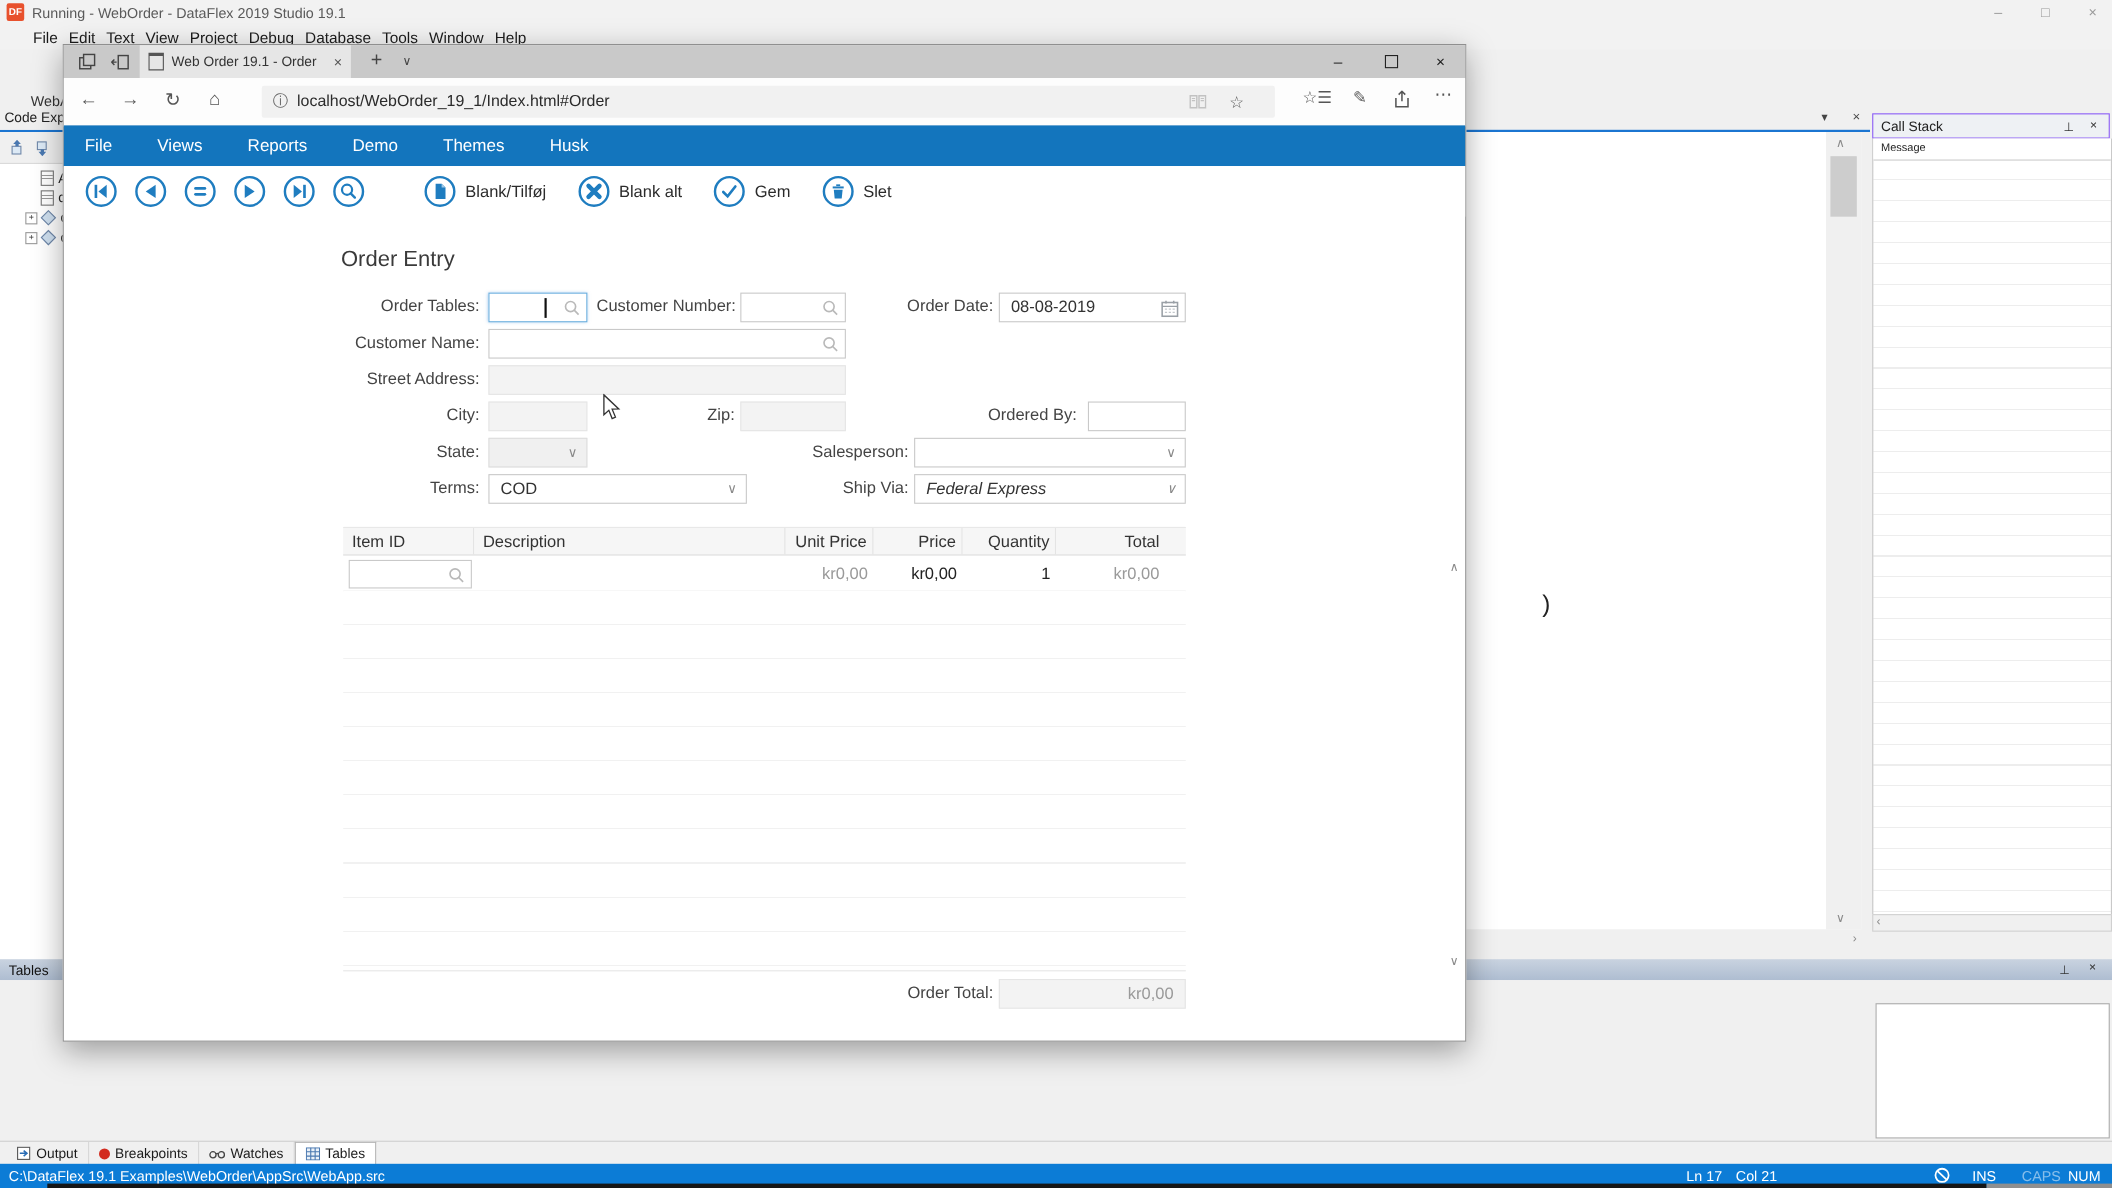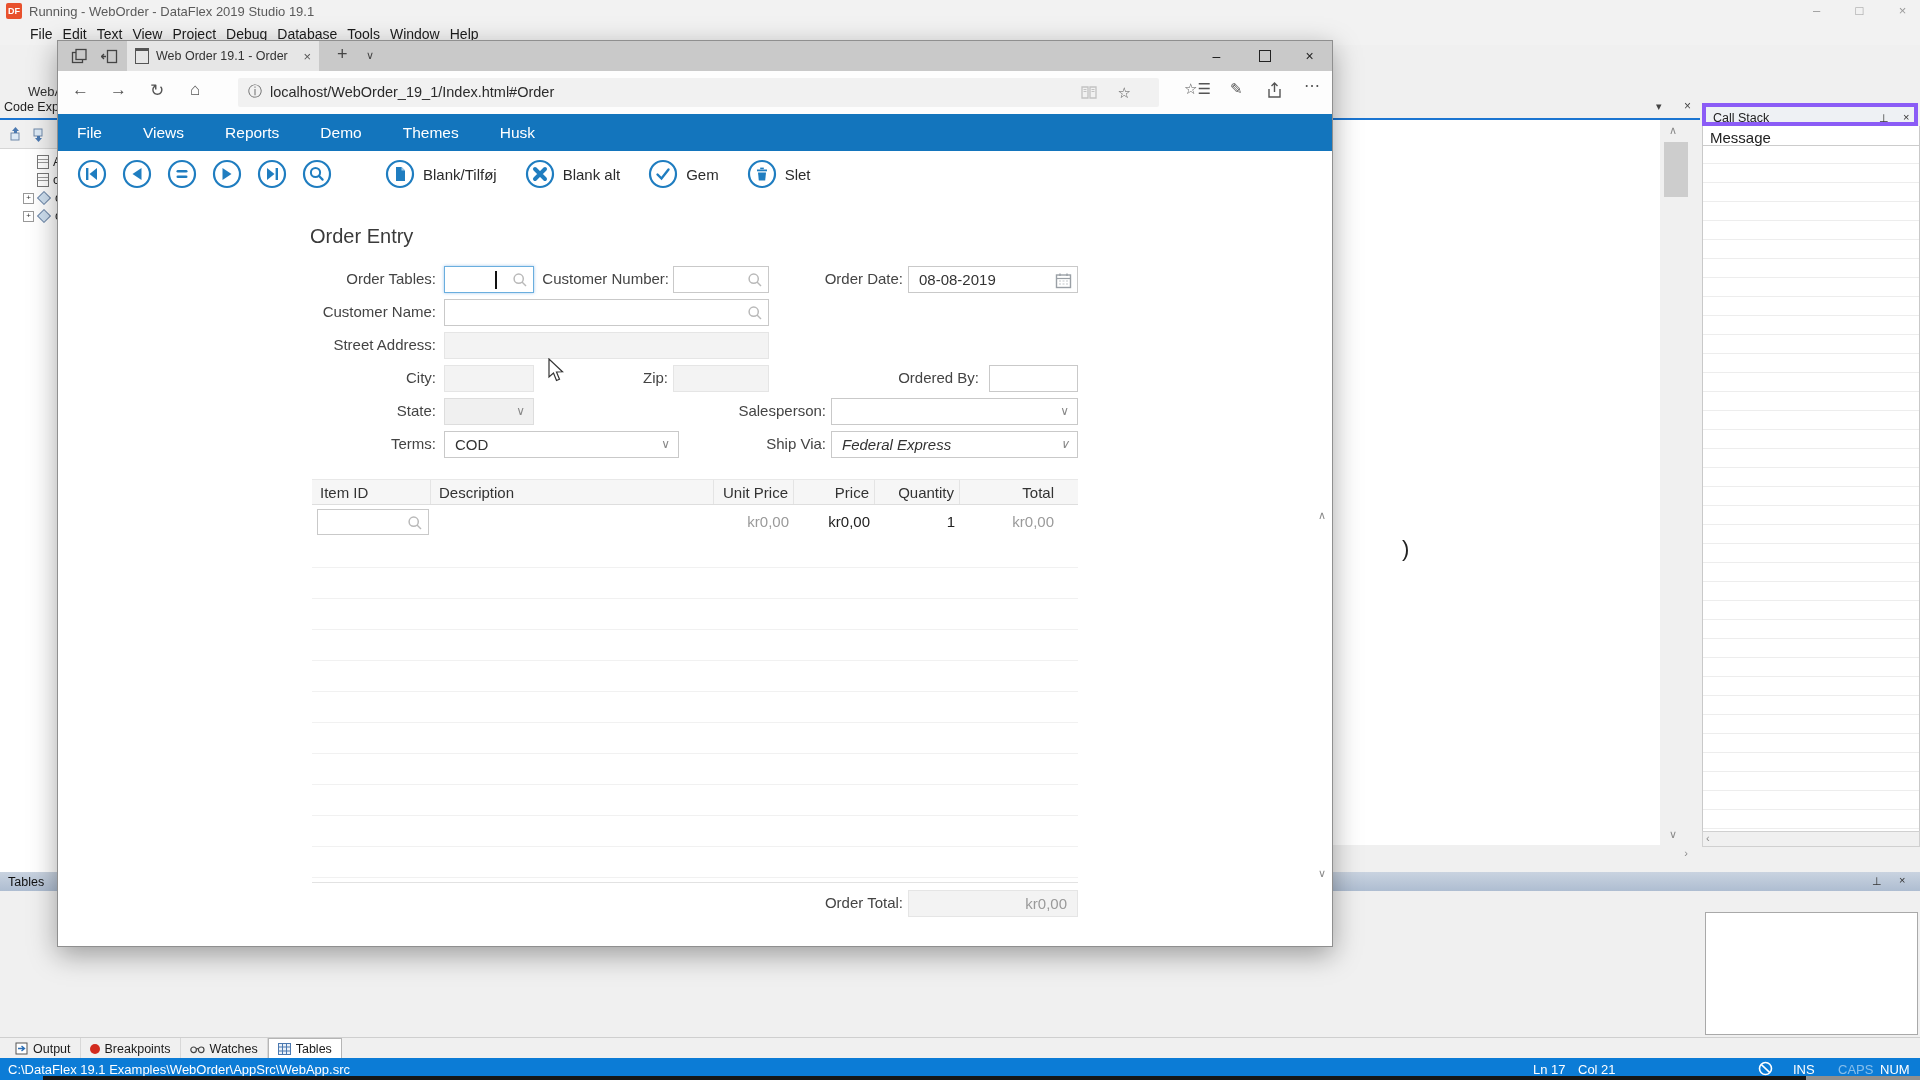--- a/index.html
+++ b/index.html
@@ -26,23 +26,23 @@
   #ce-header{position:absolute;left:0;top:100px;width:80px;height:18px;background:#f0f0f0;font-size:12.5px;color:#222;padding-left:4px;}
   #ce-toolbar{position:absolute;left:0;top:122px;width:80px;height:26px;background:#f0f0f0;display:flex;gap:8px;padding:5px 0 0 8px;box-sizing:border-box;}
   #ce-tree{position:absolute;left:0;top:148px;width:80px;height:724px;background:#fff;border-top:1px solid #d6d6d6;}
   .tree-row{position:relative;height:18px;font-size:12.5px;color:#222;display:flex;align-items:center;margin-left:15px;}
   .doc-ic{width:10px;height:12px;border:1px solid #777;background:linear-gradient(#fff 3px,#999 3px,#999 4px,#fff 4px,#fff 6px,#999 6px,#999 7px,#fff 7px);margin-right:4px;}
   .pbox{width:9px;height:9px;border:1px solid #999;font-size:8px;line-height:8px;text-align:center;color:#333;margin-right:3px;background:#fff;}
   .cube-ic{width:8px;height:8px;border:1px solid #6f87a8;background:#cfe0f0;transform:rotate(45deg);margin:0 6px 0 2px;}
   .mini-sync{width:15px;height:15px;}
   
   #cs-panel{position:absolute;left:1702px;top:103px;width:218px;height:757px;}
-  #cs-title{position:absolute;left:0;top:0;width:216px;height:23px;background:#eef1f4;border:4px solid #8b5cf6;box-sizing:border-box;font-size:12.5px;color:#222;padding:4px 0 0 7px;}
+  #cs-title{position:absolute;left:0;top:0;width:216px;height:23px;background:#eef1f4;border:1px solid #8b5cf6;box-sizing:border-box;font-size:12.5px;color:#222;padding:4px 0 0 7px;}
   #cs-body{position:absolute;left:0;top:23px;width:216px;height:705px;background:repeating-linear-gradient(#fff 0 18px,#ededed 18px 19px);border-left:1px solid #c9c9c9;border-right:1px solid #c9c9c9;}
-  #cs-colhdr{height:20px;background:#fff;border-bottom:1px solid #ccc;font-size:15px;color:#222;padding:3px 0 0 7px;box-sizing:border-box;}
+  #cs-colhdr{height:20px;background:#fff;border-bottom:1px solid #ccc;font-size:10px;color:#222;padding:3px 0 0 7px;box-sizing:border-box;}
   #cs-hscroll{position:absolute;left:0;top:728px;width:216px;height:14px;background:#f0f0f0;border:1px solid #d0d0d0;}
   .pin-ic{font-size:11px;color:#333;}
   
   #bp-header{position:absolute;left:0;top:872px;width:1920px;height:19px;background:linear-gradient(#c9d3e0,#aebdd1);font-size:12.5px;color:#111;}
   #bp-content{position:absolute;left:0;top:891px;width:1920px;height:146px;background:#f0f0f0;}
   #bp-list{position:absolute;left:0;top:0;width:178px;height:146px;background:#fff;border-right:1px solid #c9c9c9;}
   #bp-namehdr{height:19px;border-bottom:1px solid #d5d5d5;font-size:12.5px;color:#222;padding:2px 0 0 7px;box-sizing:border-box;}
   #bp-rightbox{position:absolute;left:1705px;top:21px;width:213px;height:123px;background:#fff;border:1px solid #a9a9a9;box-sizing:border-box;}
   
   #bottom-tabs{position:absolute;left:0;top:1037px;width:1920px;height:21px;background:#f0f0f0;border-top:1px solid #cfcfcf;display:flex;align-items:stretch;padding-left:6px;}

